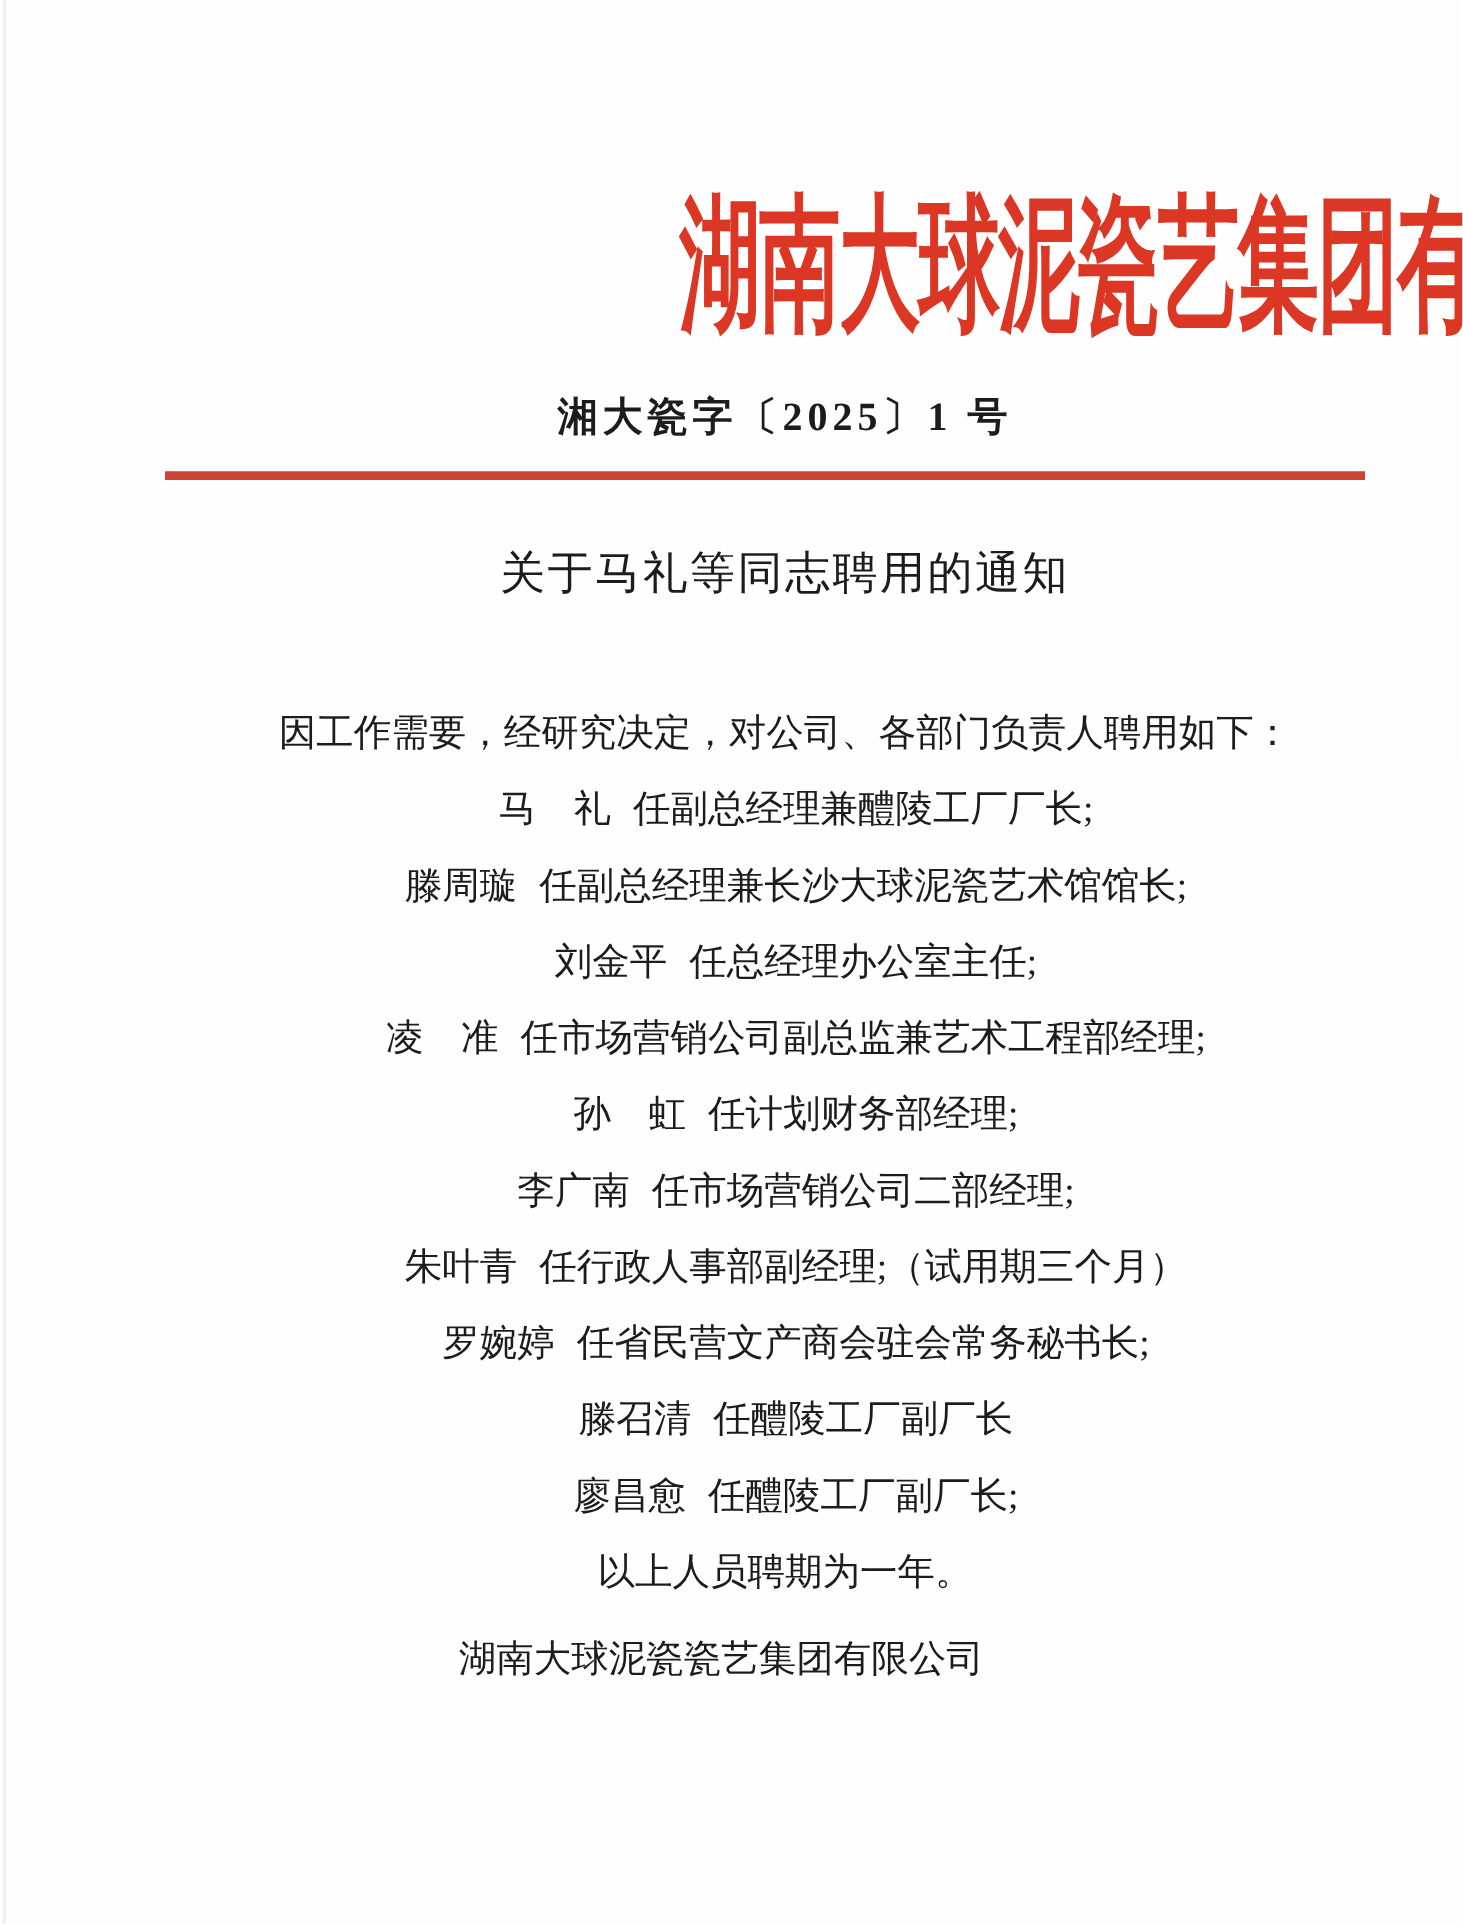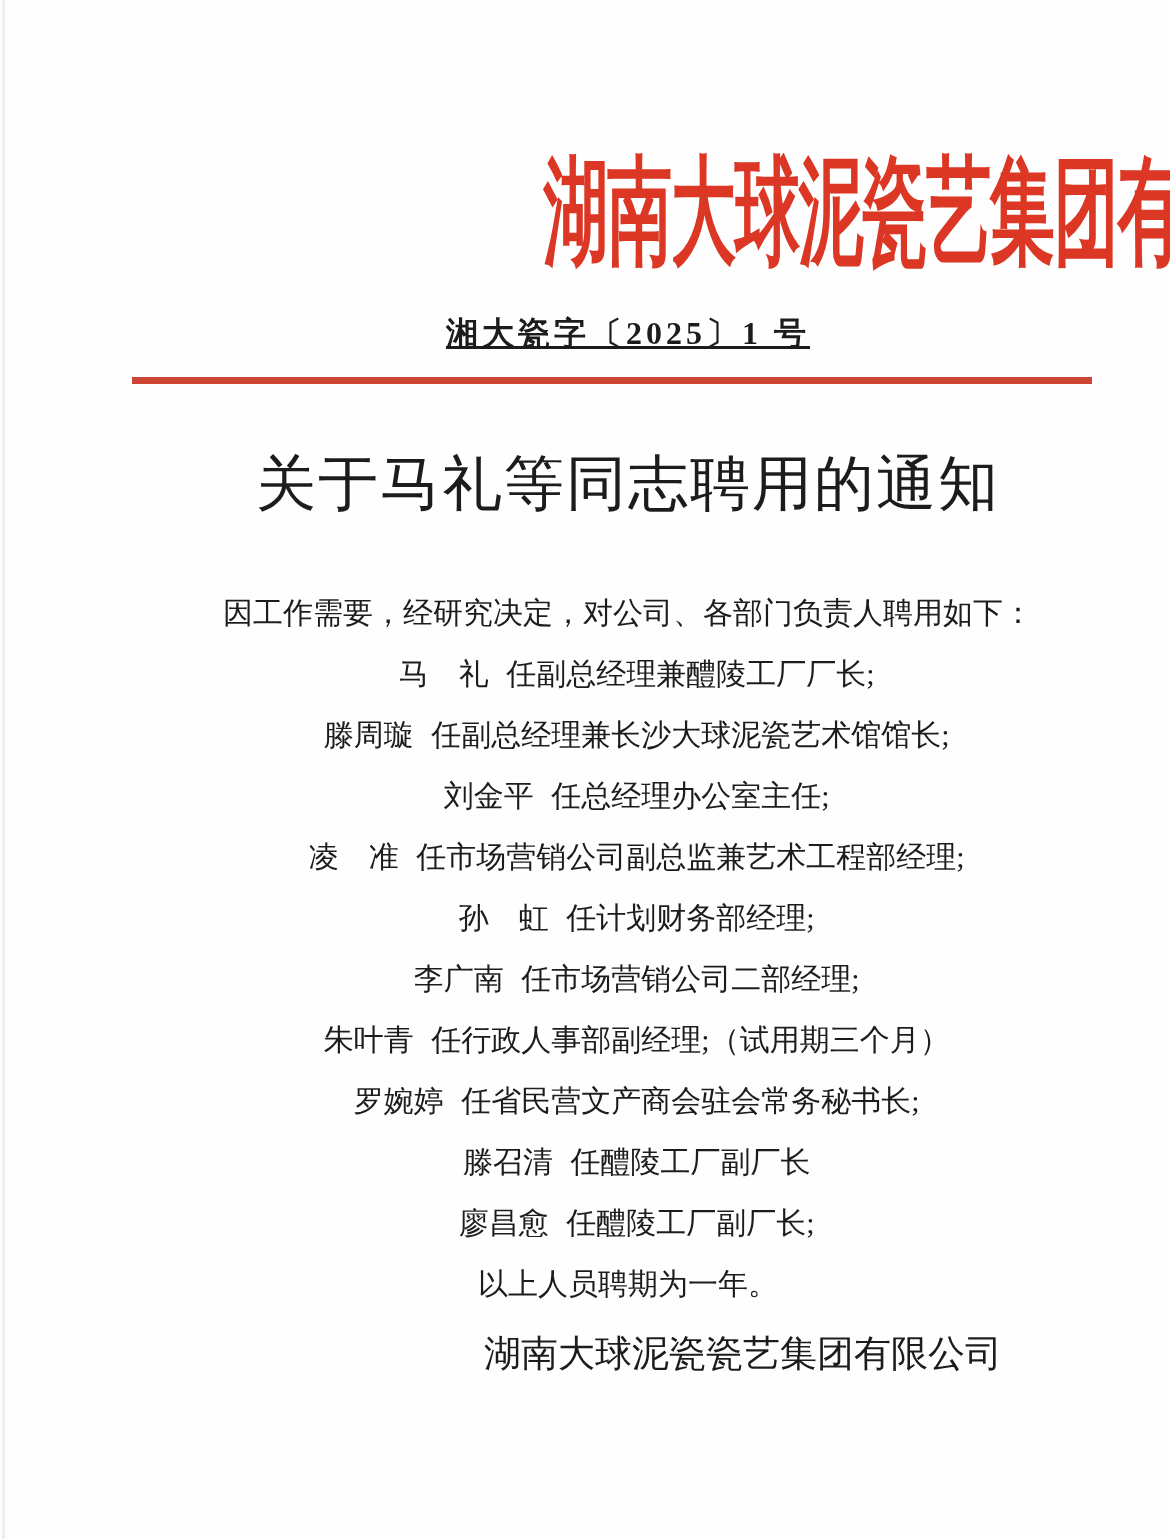--- a/index.html
+++ b/index.html
@@ -44,55 +44,54 @@
     white-space: nowrap;
     letter-spacing: -2px;
   }
   .doc-number {
     margin-top: 33px;
     text-align: center;
     font-size: 32px;
     line-height: 40px;
     font-weight: 600;
     letter-spacing: 4px;
-    text-decoration: underline;
   }
   .rule {
     margin: 24px 0 0 -20px;
     width: 960px;
     height: 7px;
     background: var(--red-line);
   }
   .notice-title {
-    margin-top: 75px;
+    margin-top: 49px;
     text-align: center;
-    font-size: 60px;
+    font-size: 36px;
     line-height: 50px;
     font-weight: 400;
     letter-spacing: 2px;
   }
   .body-list {
     margin-top: 73px;
     font-size: 30px;
   }
   .row {
     line-height: 61px;
     height: 61px;
     white-space: nowrap;
     text-align: center;
   }
   .appointee-name {
     display: inline-block;
     width: 125px;
   }
   .sig-org {
     margin-top: 9px;
-    text-align: right;
+    text-align: center;
     padding-right: 102px;
-    font-size: 37px;
+    font-size: 30px;
     line-height: 61px;
     height: 61px;
   }
   .sig-date {
     text-align: right;
     padding-right: 100px;
     font-size: 30px;
     line-height: 61px;
     height: 61px;
   }

